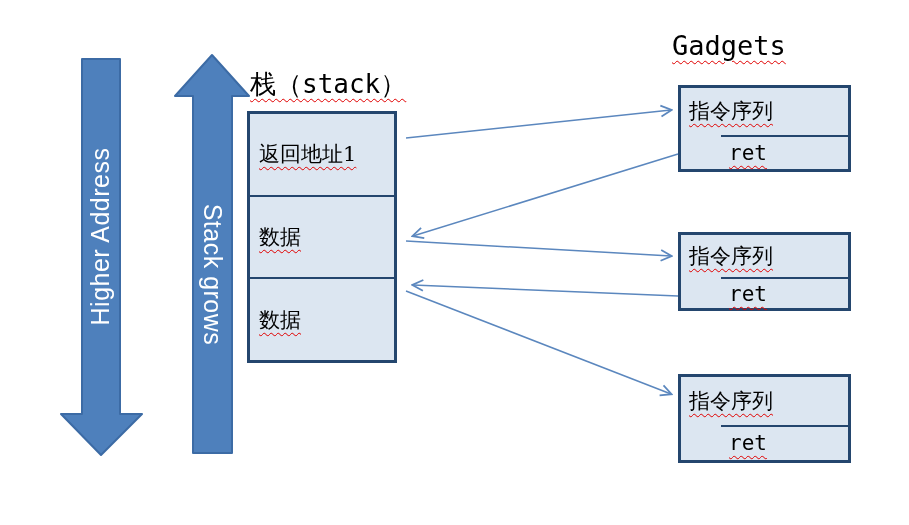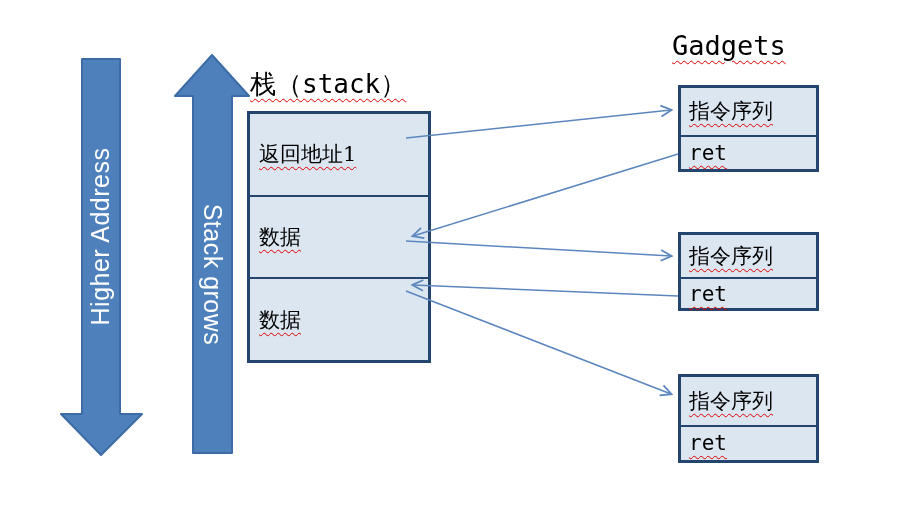--- a/index.html
+++ b/index.html
@@ -26,42 +26,42 @@
   .stack-title{
     position:absolute;left:250px;top:46px;font-size:26px;color:#000;
     font-family:"DejaVu Sans Mono","DejaVu Serif",monospace;
     margin-top:21px;
   }
   .gadgets-title{
     position:absolute;left:672px;top:30px;font-size:27px;color:#000;
     font-family:"DejaVu Sans Mono",monospace;
   }
   .stack-table{
-    position:absolute;left:247px;top:111px;width:184px;height:252px;
+    position:absolute;left:247px;top:111px;width:150px;height:252px;
     border:3px solid #24466E;background:#DCE6F1;
     box-sizing:border-box;display:flex;flex-direction:column;
   }
   .stack-cell{
     flex:1;display:flex;align-items:center;padding-left:9px;
     font-size:21px;color:#000;font-family:"DejaVu Serif",serif;
   }
   .stack-cell + .stack-cell{border-top:2px solid #24466E;}
   .gadget-box{
-    position:absolute;left:678px;width:141px;
+    position:absolute;left:678px;width:173px;
     border:3px solid #24466E;background:#DCE6F1;
     box-sizing:border-box;display:flex;flex-direction:column;
   }
   .g1{top:85px;height:87px;}
   .g2{top:232px;height:79px;}
   .g3{top:374px;height:89px;}
   .gadget-cell{
     display:flex;align-items:center;padding-left:8px;color:#000;
   }
   .gadget-cell.instr{flex:1.45;font-size:21px;font-family:"DejaVu Serif",serif;}
-  .gadget-cell.ret{flex:1;font-size:21px;font-family:"DejaVu Sans Mono",monospace;border-top:2px solid #24466E;}
+  .gadget-cell.ret{flex:1;font-size:21px;font-family:"DejaVu Sans Mono",monospace;border-top:2px solid #24466E;margin-left:40px;}
   .connector{stroke:#5B87BE;stroke-width:1.5;fill:none;}
 </style>
 </head>
 <body>
 
 <div class="canvas">
 
   <svg class="layer" width="909" height="525">
     <polygon class="big-poly" points="82,59 120,59 120,414 142,414 101,455 61,414 82,414"></polygon>
     <polygon class="big-poly" points="212,55 249,96 232,96 232,453 193,453 193,96 175,96"></polygon>

